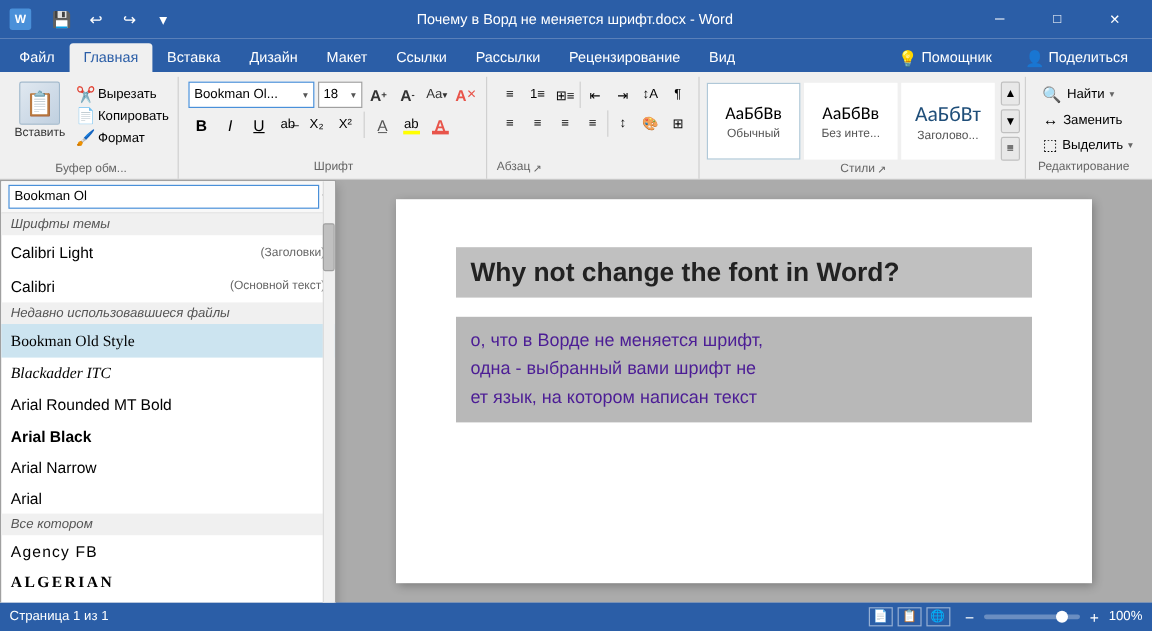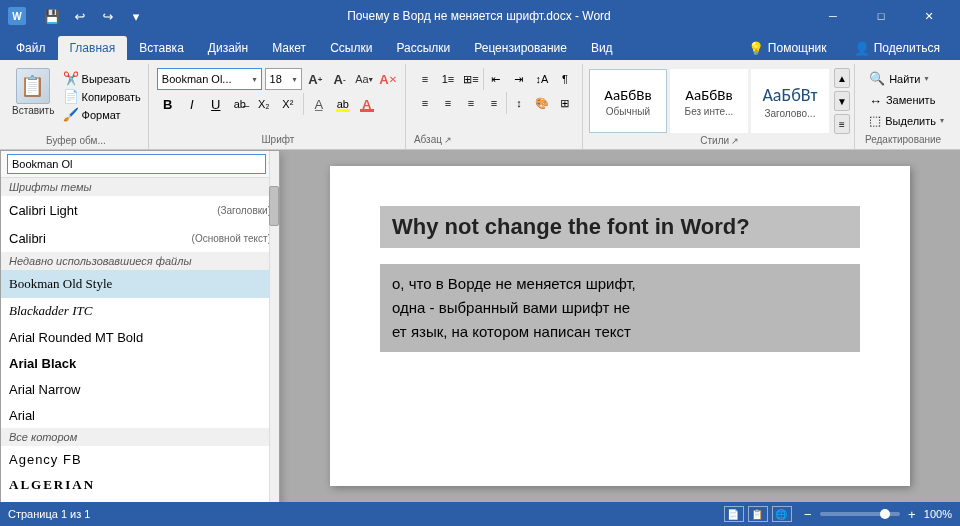--- a/index.html
+++ b/index.html
@@ -111,21 +111,21 @@
       padding: 8px 12px;
       font-size: 22px;
       font-weight: bold;
       margin-bottom: 16px;
       color: #222;
     }
     .doc-body-text {
       background: #b8b8b8;
       padding: 8px 12px;
       font-size: 15px;
-      color: #000000;
+      color: #4c1d95;
       line-height: 1.6;
     }
 
     
     .status-bar {
       background: #2b5ea7;
       height: 24px;
       display: flex;
       align-items: center;
       padding: 0 8px;

